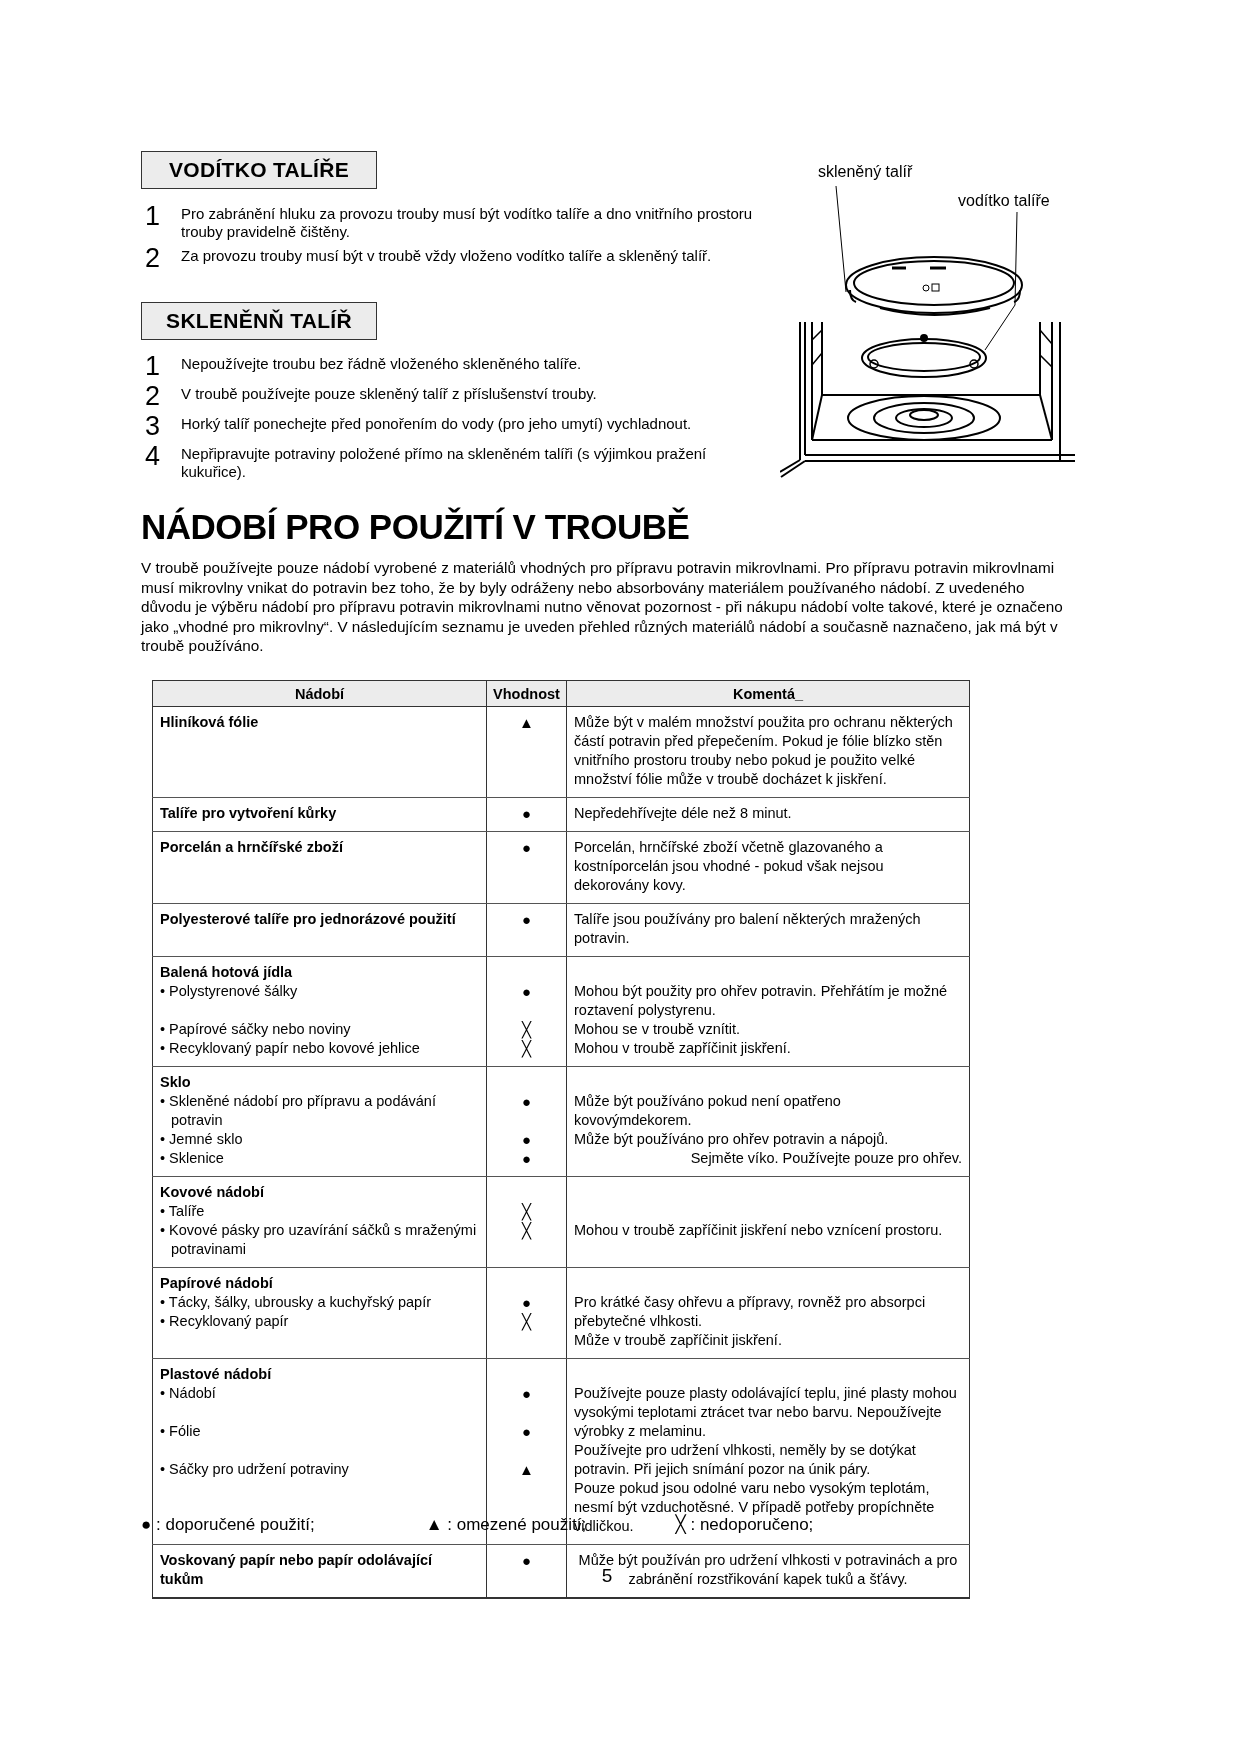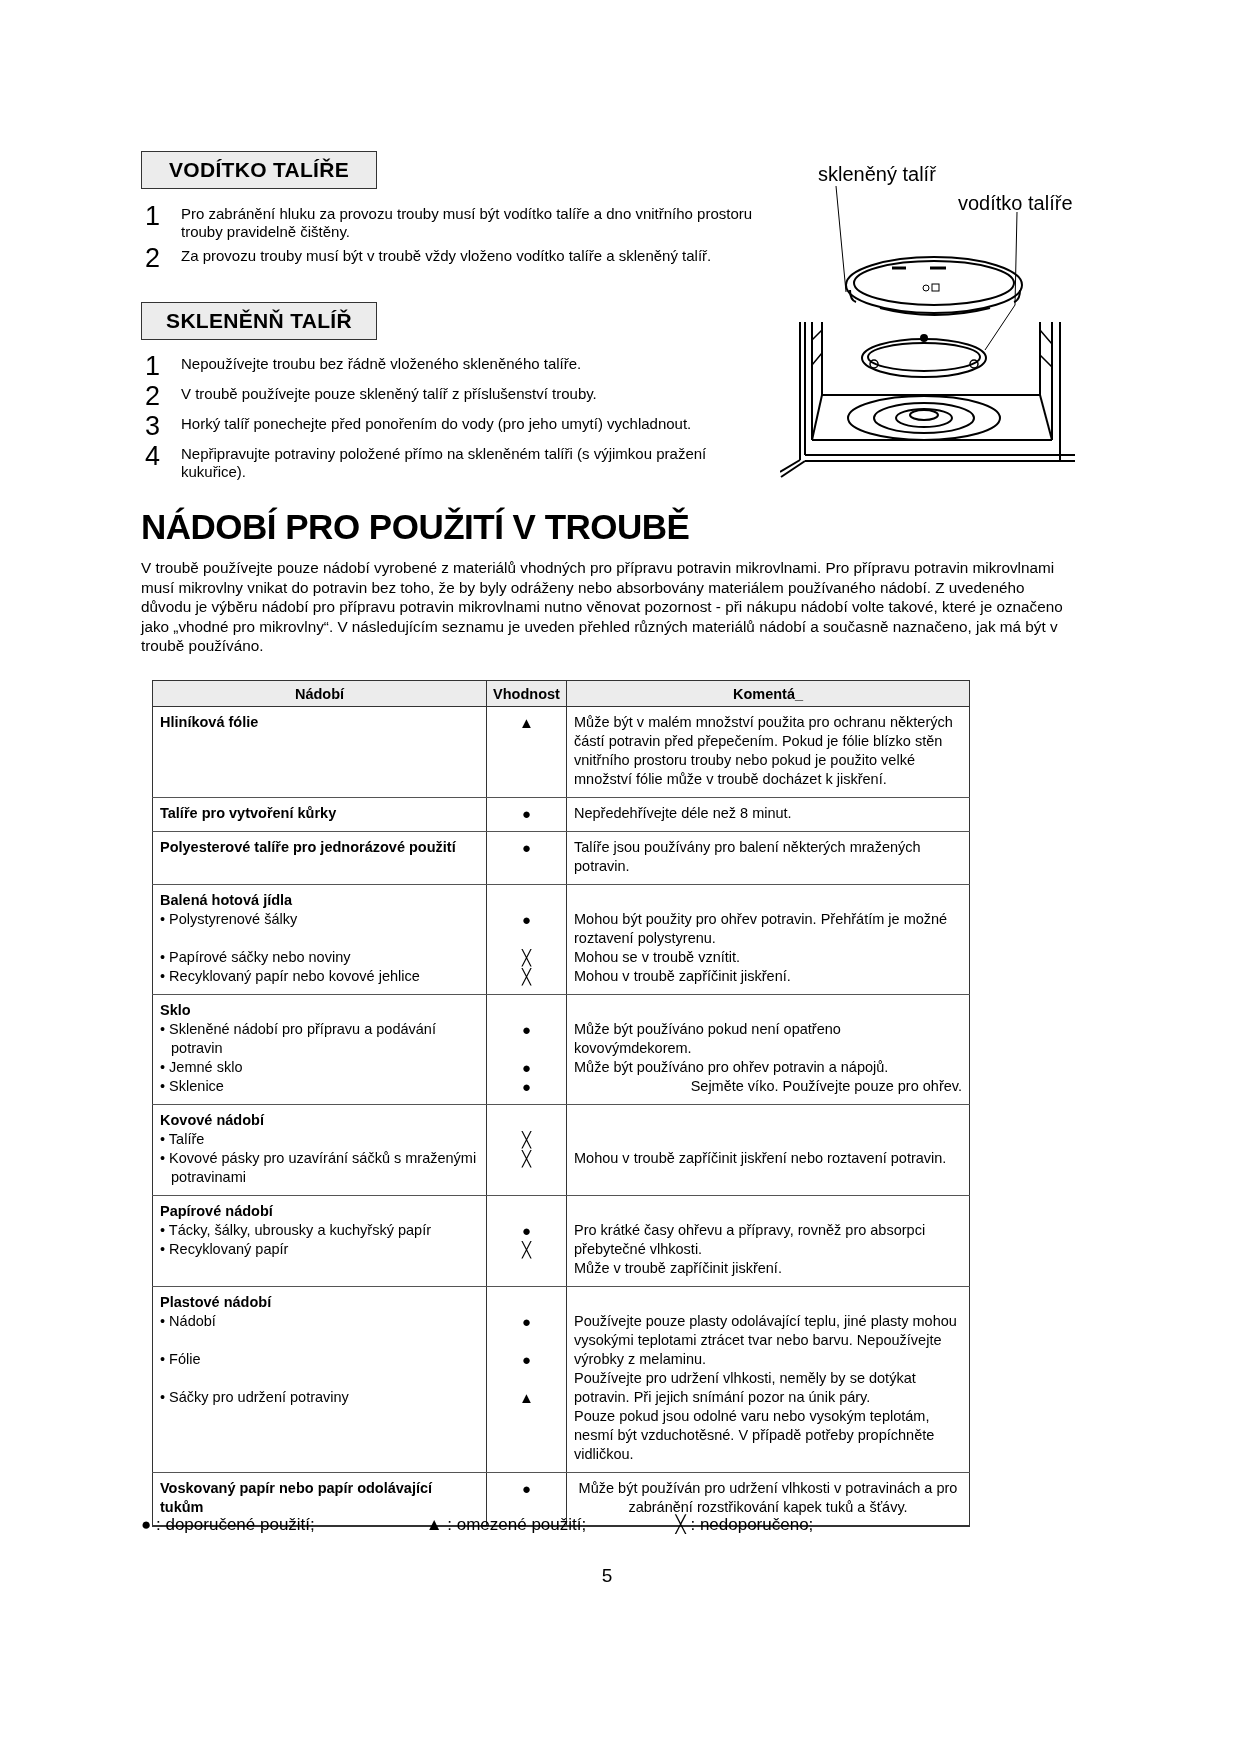--- a/index.html
+++ b/index.html
@@ -15,21 +15,21 @@
   table.dish td { border-left:1.5px solid #333; border-right:1.5px solid #333; border-top:1.5px solid #555; border-bottom:1.5px solid #555; vertical-align:top; padding:6px 7px 8px 7px; line-height:19px; }
   table.dish td.c2 { text-align:center; padding-left:0; padding-right:0; }
   table.dish tr:last-child td { border-bottom:2px solid #333; }
   .group { font-weight:bold; }
   .it { display:block; padding-left:11px; text-indent:-11px; }
   .sym { display:block; height:19px; line-height:19px; font-size:15px; }
   .sp { display:block; height:19px; }
   .legend { position:absolute; left:141px; top:1514px; font-size:17px; white-space:nowrap; }
   .legend span.item { display:inline-block; }
   .pagenum { position:absolute; left:0; width:1214px; text-align:center; top:1565px; font-size:19px; }
-  .lbl { position:absolute; font-size:20px; white-space:nowrap; }
+  .lbl { position:absolute; font-size:16px; white-space:nowrap; }
 </style>
 </head>
 <body>
 
 <div class="sec-box" style="top:151px;">VODÍTKO TALÍŘE</div>
 <ul class="numlist" style="top:205px;">
   <li><span class="num">1</span><span>Pro zabránění hluku za provozu trouby musí být vodítko talíře a dno vnitřního prostoru trouby pravidelně čištěny.</span></li>
   <li><span class="num">2</span><span>Za provozu trouby musí být v troubě vždy vloženo vodítko talíře a skleněný talíř.</span></li>
 </ul>
 
@@ -123,20 +123,29 @@
       <tr>
         <td><span class="group">Talíře pro vytvoření kůrky</span></td>
         <td class="c2">
           <span class="sym" style="height: 19px;">●</span>
         </td>
         <td>
           <span style="display: block; min-height: 19px;">Nepředehřívejte déle než 8 minut.</span>
         </td>
       </tr>
       <tr>
+        <td><span class="group">Porcelán a hrnčířské zboží</span></td>
+        <td class="c2">
+          <span class="sym" style="height: 38px;">●</span>
+        </td>
+        <td>
+          <span style="display: block; min-height: 38px;">Porcelán, hrnčířské zboží včetně glazovaného a kostníporcelán jsou vhodné - pokud však nejsou dekorovány kovy.</span>
+        </td>
+      </tr>
+      <tr>
         <td><span class="group">Polyesterové talíře pro jednorázové použití</span></td>
         <td class="c2">
           <span class="sym" style="height: 19px;">●</span>
         </td>
         <td>
           <span style="display: block; min-height: 19px;">Talíře jsou používány pro balení některých mražených potravin.</span>
         </td>
       </tr>
       <tr>
         <td>
@@ -185,21 +194,21 @@
           <span class="it" style="min-height: 38px;"><span>• </span><span>Kovové pásky pro uzavírání sáčků s mraženými potravinami</span></span>
         </td>
         <td class="c2">
           <span class="sp"></span>
           <span class="sym" style="height: 19px;">╳</span>
           <span class="sym" style="height: 38px;">╳</span>
         </td>
         <td>
           <span class="sp"></span>
           <span style="display: block; min-height: 19px;"></span>
-          <span style="display: block; min-height: 38px;">Mohou v troubě zapříčinit jiskření nebo roztavení potravin.</span>
+          <span style="display: block; min-height: 38px;">Mohou v troubě zapříčinit jiskření nebo vznícení prostoru.</span>
         </td>
       </tr>
       <tr>
         <td>
           <span class="group" style="display: block;">Papírové nádobí</span>
           <span class="it" style="min-height: 19px;"><span>• </span><span>Tácky, šálky, ubrousky a kuchyřský papír</span></span>
           <span class="it" style="min-height: 19px;"><span>• </span><span>Recyklovaný papír</span></span>
         </td>
         <td class="c2">
           <span class="sp"></span>

